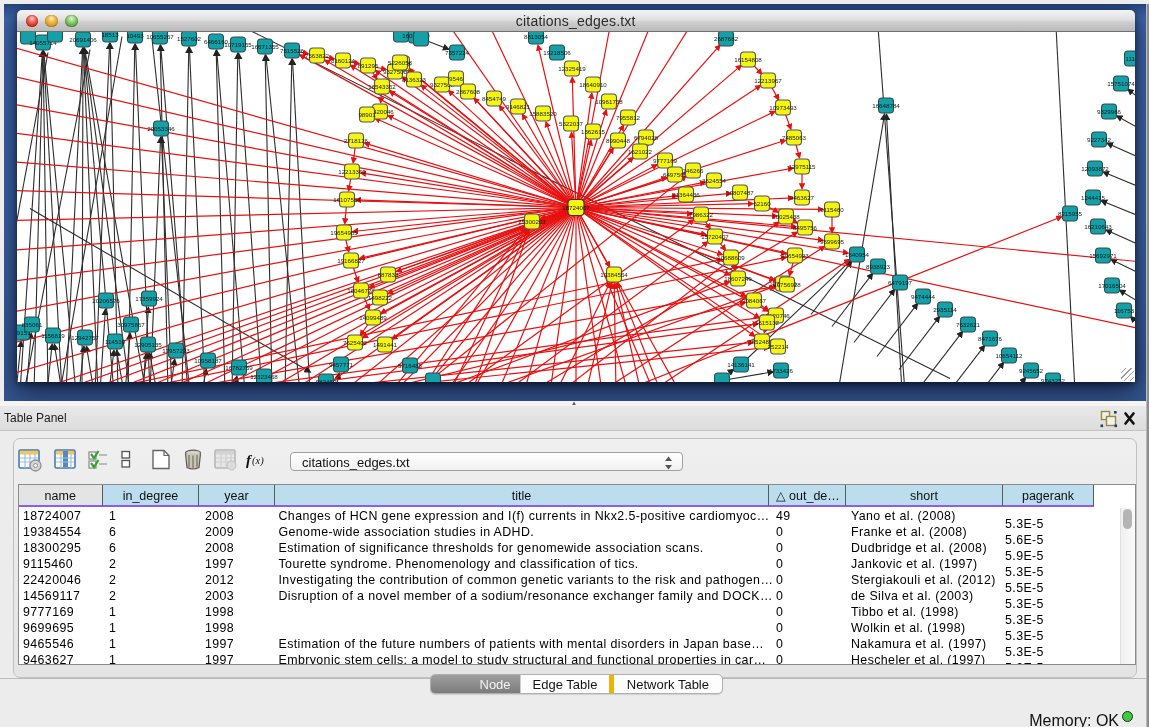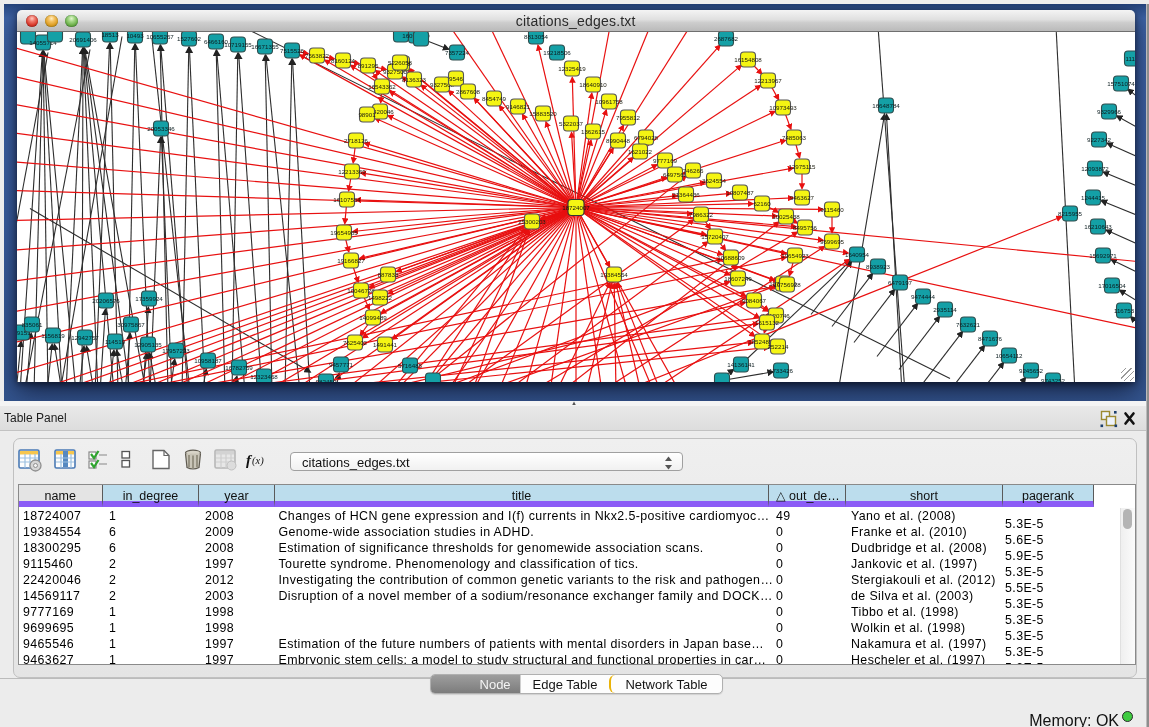--- a/index.html
+++ b/index.html
@@ -31,35 +31,35 @@
 #tpheader .txt { position:absolute; left:4px; top:5px; font-size:12px; color:#1c1c1c; }
 #tpbody { position:absolute; left:0; top:431.5px; width:1146px; height:295.5px; background:#ececec; }
 #container { position:absolute; left:13px; top:6.5px; width:1124px; height:240px;
   background:linear-gradient(180deg,#efefef,#e4e4e4); border:1px solid #c0c0c0; border-radius:7px; }
 #dropdown { position:absolute; left:290px; top:20px; width:393px; height:19.5px;
   background:linear-gradient(180deg,#ffffff,#f1f1f1); border:1px solid #a0a0a0; border-radius:4px; }
 #dropdown .txt { position:absolute; left:11px; top:2.5px; font-size:13px; color:#111; }
 #table { position:absolute; left:17.5px; top:52.5px; width:1118px; height:180.5px;
   background:#fff; border:1px solid #8a8a8a; overflow:hidden; }
 .th { position:absolute; top:0; height:22px; background:#bcdded; border-right:1px solid #5a5a5a;
-  border-bottom:6px solid #8b5cf6; font-size:12.5px; color:#111; text-align:center; line-height:22px; }
+  border-bottom:2px solid #8b5cf6; font-size:12.5px; color:#111; text-align:center; line-height:22px; }
 .trow { position:absolute; left:0; width:1100px; height:16px; font-size:12.4px; color:#000; line-height:16px; letter-spacing:0.4px; }
 .trow span { position:absolute; top:0; white-space:nowrap; }
 .c-name { left:4.5px; } .c-ind { left:90.5px; } .c-year { left:186.5px; }
 .c-title { left:260px; } .c-out { left:757.5px; } .c-short { left:832.5px; } .c-pr { left:986.5px;margin-top:8px; }
 #sbtrack { position:absolute; left:1101px; top:23px; width:15px; height:156.5px;
   background:linear-gradient(90deg,#efefef,#fbfbfb); border-left:1px solid #e0e0e0; }
 #sbthumb { position:absolute; left:2.5px; top:0.5px; width:9px; height:20px; background:#b4b4b4; border-radius:5px; }
 #tabs { position:absolute; left:429.5px; top:673.5px; width:293px; height:20.5px;
   border:1px solid #b0b0b0; border-radius:5px; background:#fdfdfd; display:flex;
   box-shadow:0 1px 1px rgba(0,0,0,.12); overflow:hidden; }
 .tab { height:100%; font-size:13px; text-align:center; line-height:19.5px; color:#141414; }
 #tab1 { width:89.5px; background:linear-gradient(180deg,#9e9e9e,#7c7c7c); color:#f4f4f4;padding-left:40px; }
 #tab2 { width:90.5px; border-left:1px solid #cfcfcf; }
-#tab3 { width:113px; border-left:2px solid #eab308;border-radius:6px; }
+#tab3 { width:113px; border-left:5px solid #eab308; }
 #tabline { position:absolute; left:0; top:678px; width:1146px; height:1px; background:#bbb; }
 #memory { position:absolute; right:30px; top:712px; font-size:16px; color:#111; }
 #memdot { position:absolute; left:1122px; top:711px; width:11px; height:11px; border-radius:50%;
   background:#3ecb40; border:1px solid #2a2a2a; }
 </style></head>
 <body>
 <div id="desktop">
   <div id="gwin">
     <div id="gtitle">
         <div class="txt">citations_edges.txt</div>
@@ -690,21 +690,21 @@
         <span class="c-out">49</span>
         <span class="c-short">Yano et al. (2008)</span>
         <span class="c-pr">5.3E-5</span>
 </div>
 <div class="trow" style="top:39px">
 <span class="c-name">19384554</span>
         <span class="c-ind">6</span>
         <span class="c-year">2009</span>
         <span class="c-title">Genome-wide association studies in ADHD.</span>
         <span class="c-out">0</span>
-        <span class="c-short">Franke et al. (2010)</span>
+        <span class="c-short">Franke et al. (2008)</span>
         <span class="c-pr">5.6E-5</span>
 </div>
 <div class="trow" style="top:55px">
 <span class="c-name">18300295</span>
         <span class="c-ind">6</span>
         <span class="c-year">2008</span>
         <span class="c-title">Estimation of significance thresholds for genomewide association scans.</span>
         <span class="c-out">0</span>
         <span class="c-short">Dudbridge et al. (2008)</span>
         <span class="c-pr">5.9E-5</span>

